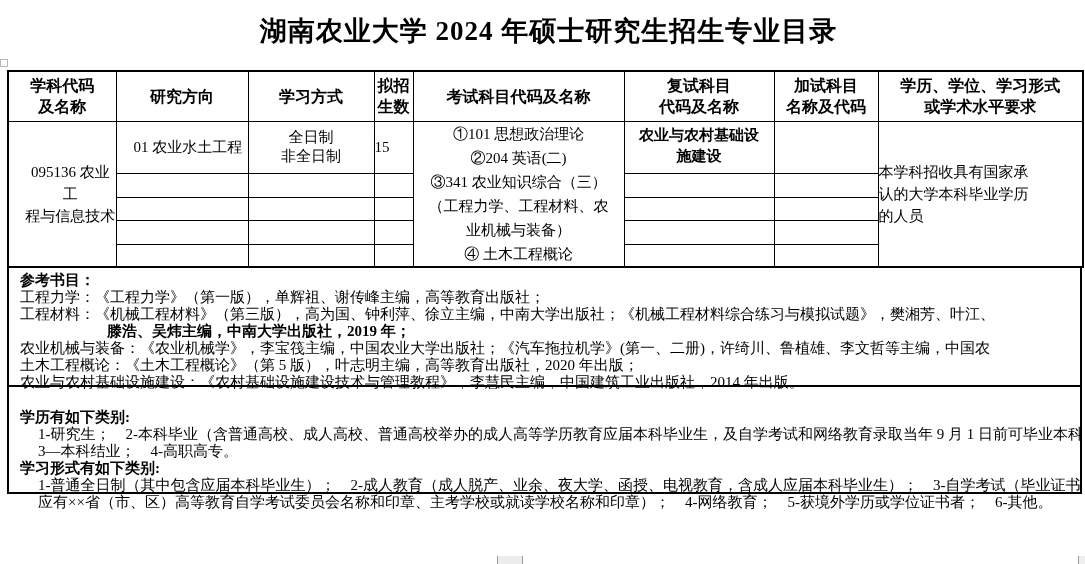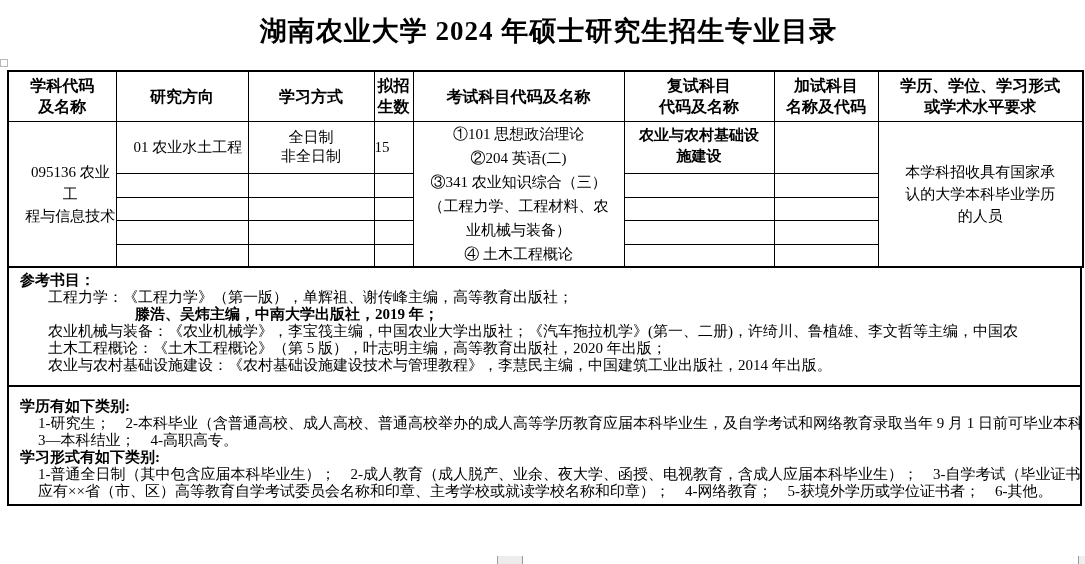--- a/index.html
+++ b/index.html
@@ -83,48 +83,47 @@
   td.retest {
     text-align: center;
     white-space: pre-line;
     line-height: 21px;
     vertical-align: top;
     padding-top: 3px;
     font-weight: bold;
   }
   td.addl { vertical-align: top; }
   td.req {
-    text-align: center;
+    text-align: left;
     white-space: pre-line;
     line-height: 22px;
     vertical-align: middle;
   }
 
   .box {
     border: 2px solid #000;
     border-top: none;
     width: 1075px;
     font-size: 15px;
   }
   .box.refs { height: 119px; padding-top: 4px; }
-  .box.notes { height: 119px; padding-top: 11px; }
+  .box.notes { height: 107px; padding-top: 22px; }
 
   .bold-line {
     font-weight: bold;
     padding-left: 11px;
     line-height: 17px;
     white-space: pre;
     overflow: hidden;
   }
   .ref-line {
     padding-left: 11px;
     line-height: 17px;
     white-space: pre;
     overflow: hidden;
-    margin-left: 28px;
   }
   .ref-line.indent { padding-left: 98px; font-weight: bold; }
   .note-line {
     padding-left: 29px;
     line-height: 17px;
     white-space: pre;
     overflow: hidden;
   }
 
   .scroll-thumb {
@@ -228,20 +227,21 @@
         <td></td>
         <td></td>
         <td></td>
       </tr>
     </tbody>
       </table>
 
     <div class="box refs">
       <div class="bold-line">参考书目：</div>
       <div class="ref-line">工程力学：《工程力学》（第一版），单辉祖、谢传峰主编，高等教育出版社；</div>
+      <div class="ref-line">工程材料：《机械工程材料》（第三版），高为国、钟利萍、徐立主编，中南大学出版社；《机械工程材料综合练习与模拟试题》，樊湘芳、叶江、</div>
       <div class="ref-line indent">滕浩、吴炜主编，中南大学出版社，2019 年；</div>
       <div class="ref-line">农业机械与装备：《农业机械学》，李宝筏主编，中国农业大学出版社；《汽车拖拉机学》(第一、二册)，许绮川、鲁植雄、李文哲等主编，中国农</div>
       <div class="ref-line">土木工程概论：《土木工程概论》（第 5 版），叶志明主编，高等教育出版社，2020 年出版；</div>
       <div class="ref-line">农业与农村基础设施建设：《农村基础设施建设技术与管理教程》，李慧民主编，中国建筑工业出版社，2014 年出版。</div>
     </div>
 
     <div class="box notes">
       <div class="bold-line">学历有如下类别:</div>
       <div class="note-line">1-研究生；    2-本科毕业（含普通高校、成人高校、普通高校举办的成人高等学历教育应届本科毕业生，及自学考试和网络教育录取当年 9 月 1 日前可毕业本科生）；</div>
       <div class="note-line">3—本科结业；    4-高职高专。</div>

